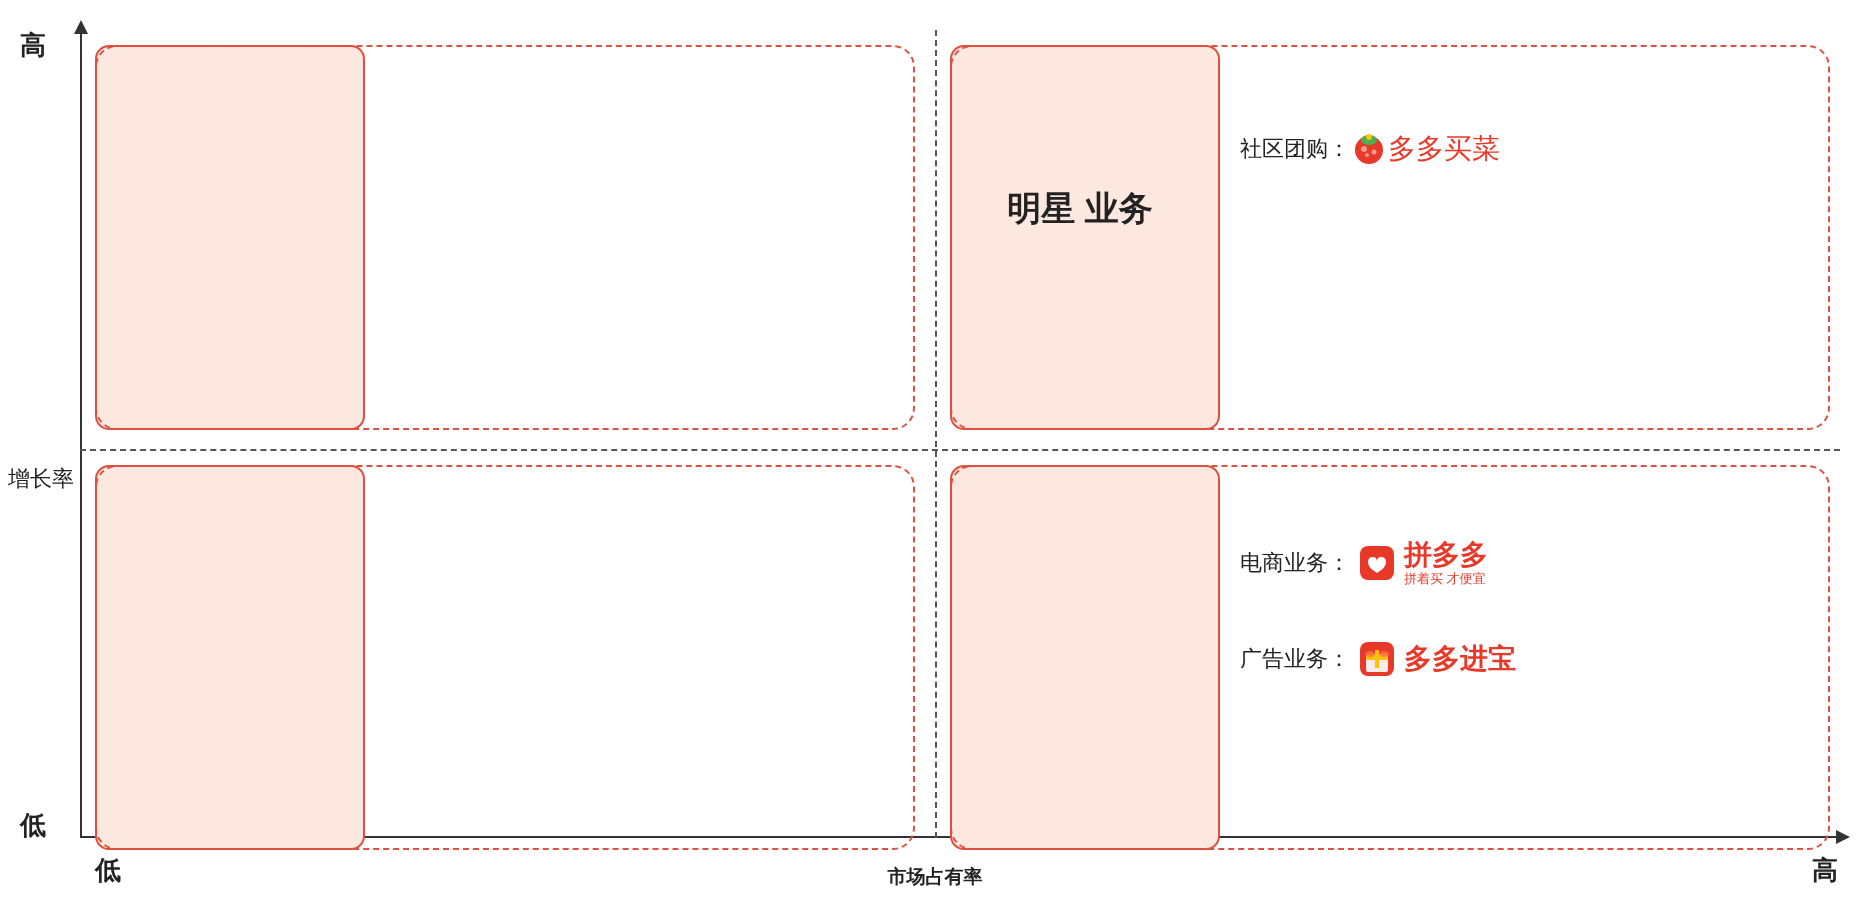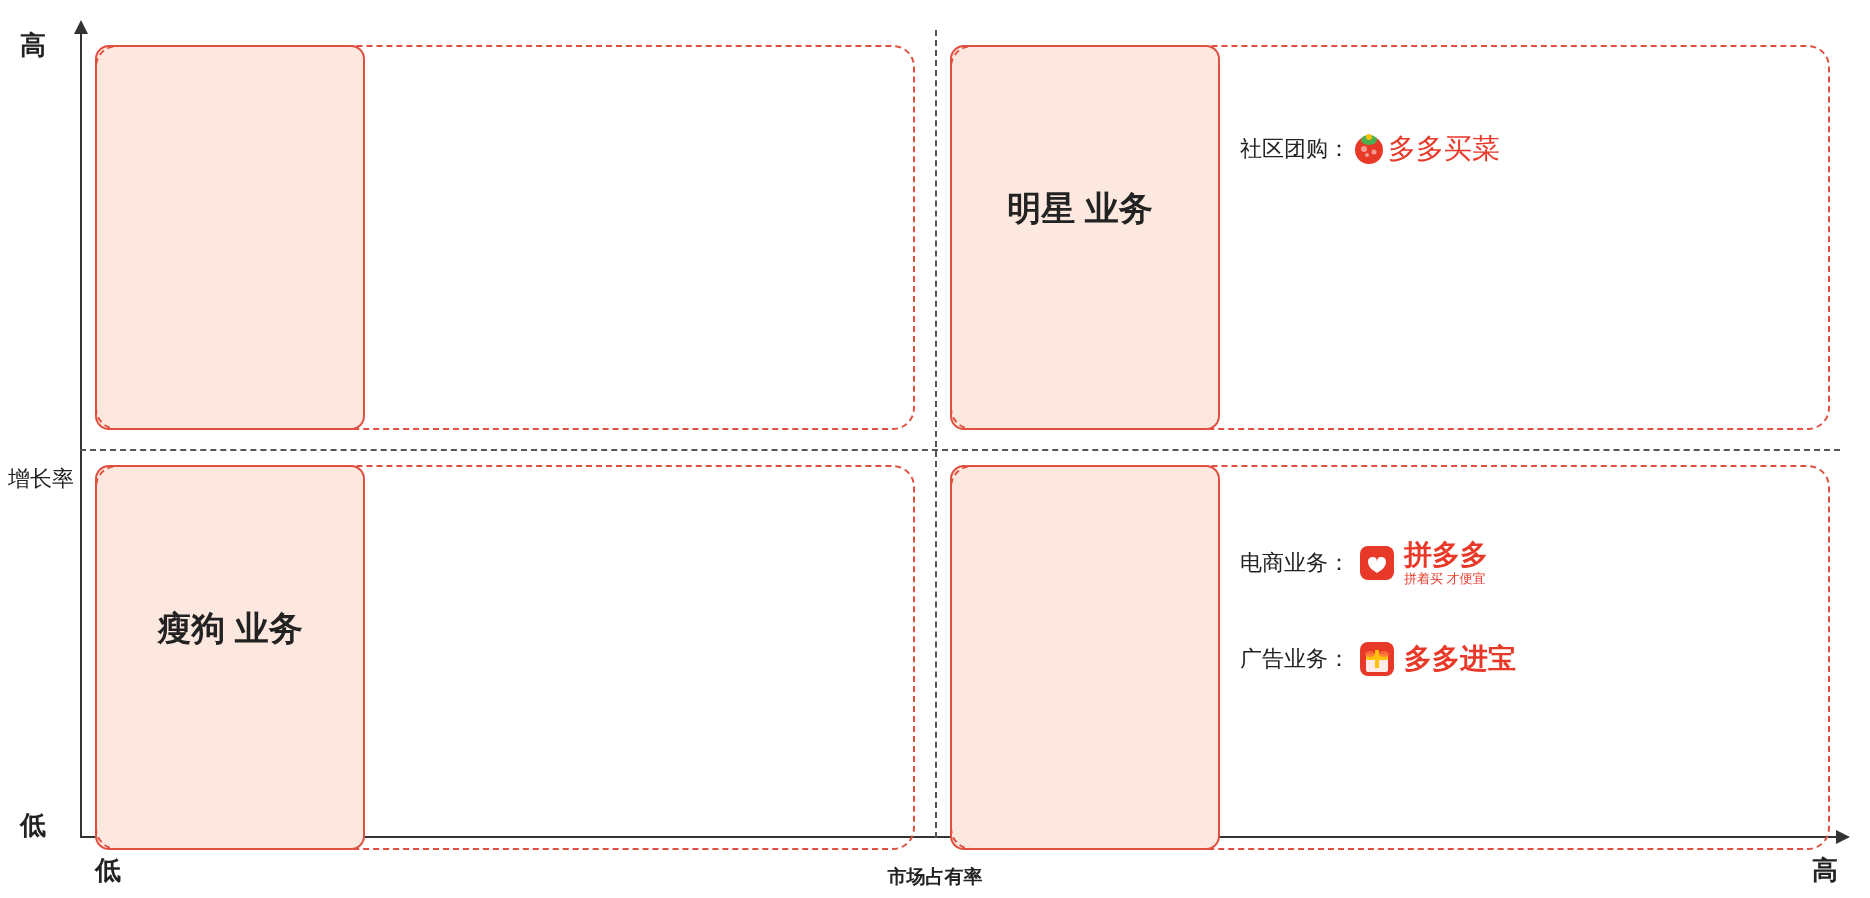--- a/index.html
+++ b/index.html
@@ -190,24 +190,20 @@
 
   <div class="box-label" style="left:990px; top:185px; width:180px;">
     <span>明星
 业务</span>
   </div>
 
   <div class="quad-box-solid" style="left:95px; top:465px; width:270px; height:385px;"></div>
 
   <div class="quad-box-dashed" style="left:95px; top:465px; width:820px; height:385px;"></div>
 
-  <div class="box-label" style="left:140px; top:605px; width:180px;">
-    <span>瘦狗
-业务</span>
-  </div>
 
   <div class="quad-box-solid" style="left:950px; top:465px; width:270px; height:385px;"></div>
 
   <div class="quad-box-dashed" style="left:950px; top:465px; width:880px; height:385px;"></div>
 
 
   <div class="brand-entry" style="position:absolute; left:1240px; top:130px; display:flex; align-items:center; gap:0;">
     <span class="brand-label">社区团购：</span>
 
     <svg width="38" height="38" viewBox="0 0 38 38">

